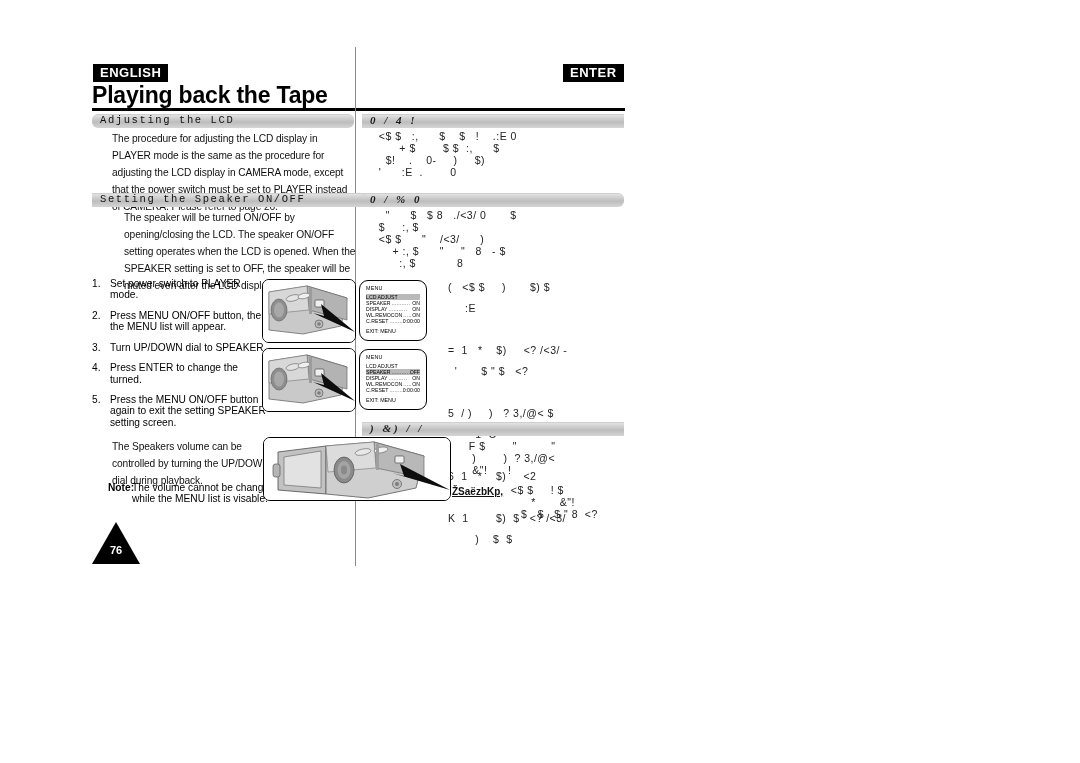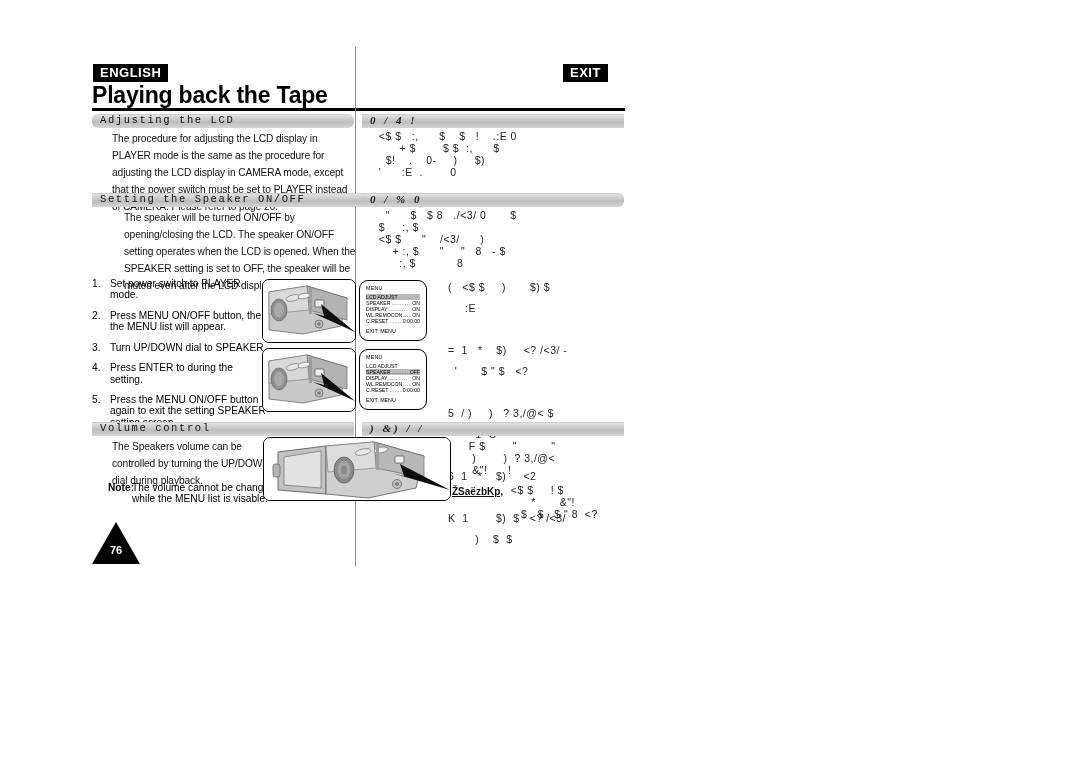--- a/index.html
+++ b/index.html
@@ -270,21 +270,21 @@
     font-size: 11px;
     font-weight: bold;
   }
 </style>
 </head>
 <body>
 
 <div class="page">
 
   <div class="lang-tag" id="lang-english">ENGLISH</div>
-  <div class="lang-tag" id="lang-czech">EXIT</div>
+  <div class="lang-tag" id="lang-czech">ENTER</div>
 
   <div id="page-title">Playing back the Tape</div>
   <div class="title-rule"></div>
   <div class="col-divider"></div>
 
   <div class="sec-bar" id="sec-adjust-lcd">
     <span class="sec-label">Adjusting the LCD</span>
   </div>
   <div class="body-text" id="para-adjust-lcd">The procedure for adjusting the LCD display in PLAYER mode is the same as the procedure for adjusting the LCD display in CAMERA mode, except that the power switch must be set to PLAYER instead of CAMERA. Please refer to page 26.</div>
 
@@ -301,31 +301,28 @@
     <div class="step-row">
       <span class="step-num">2.</span>
       <span class="step-text">Press MENU ON/OFF button, then the MENU list will appear.</span>
     </div>
     <div class="step-row" style="margin-top:10px;">
       <span class="step-num">3.</span>
       <span class="step-text">Turn UP/DOWN dial to SPEAKER.</span>
     </div>
     <div class="step-row" style="margin-top:4px;">
       <span class="step-num">4.</span>
-      <span class="step-text">Press ENTER to during the setting.</span>
+      <span class="step-text">Press ENTER to change the turned.</span>
     </div>
     <div class="step-row" style="margin-top:5px;">
       <span class="step-num">5.</span>
       <span class="step-text">Press the MENU ON/OFF button again to exit the setting SPEAKER setting screen.</span>
     </div>
   </div>
 
-  <div class="sec-bar" id="sec-volume">
-    <span class="sec-label">Volume control</span>
-  </div>
   <div class="body-text" id="para-volume">The Speakers volume can be controlled by turning the UP/DOWN dial during playback.</div>
 
   <div id="note-block">
     <span id="note-label">Note:</span>
     <span id="note-text">The volume cannot be changed while the MENU list is visable.</span>
   </div>
 
   <div class="sec-bar right" id="sec-adjust-lcd-cz">
     <span class="sec-label">0 /      4 !</span>
   </div>

